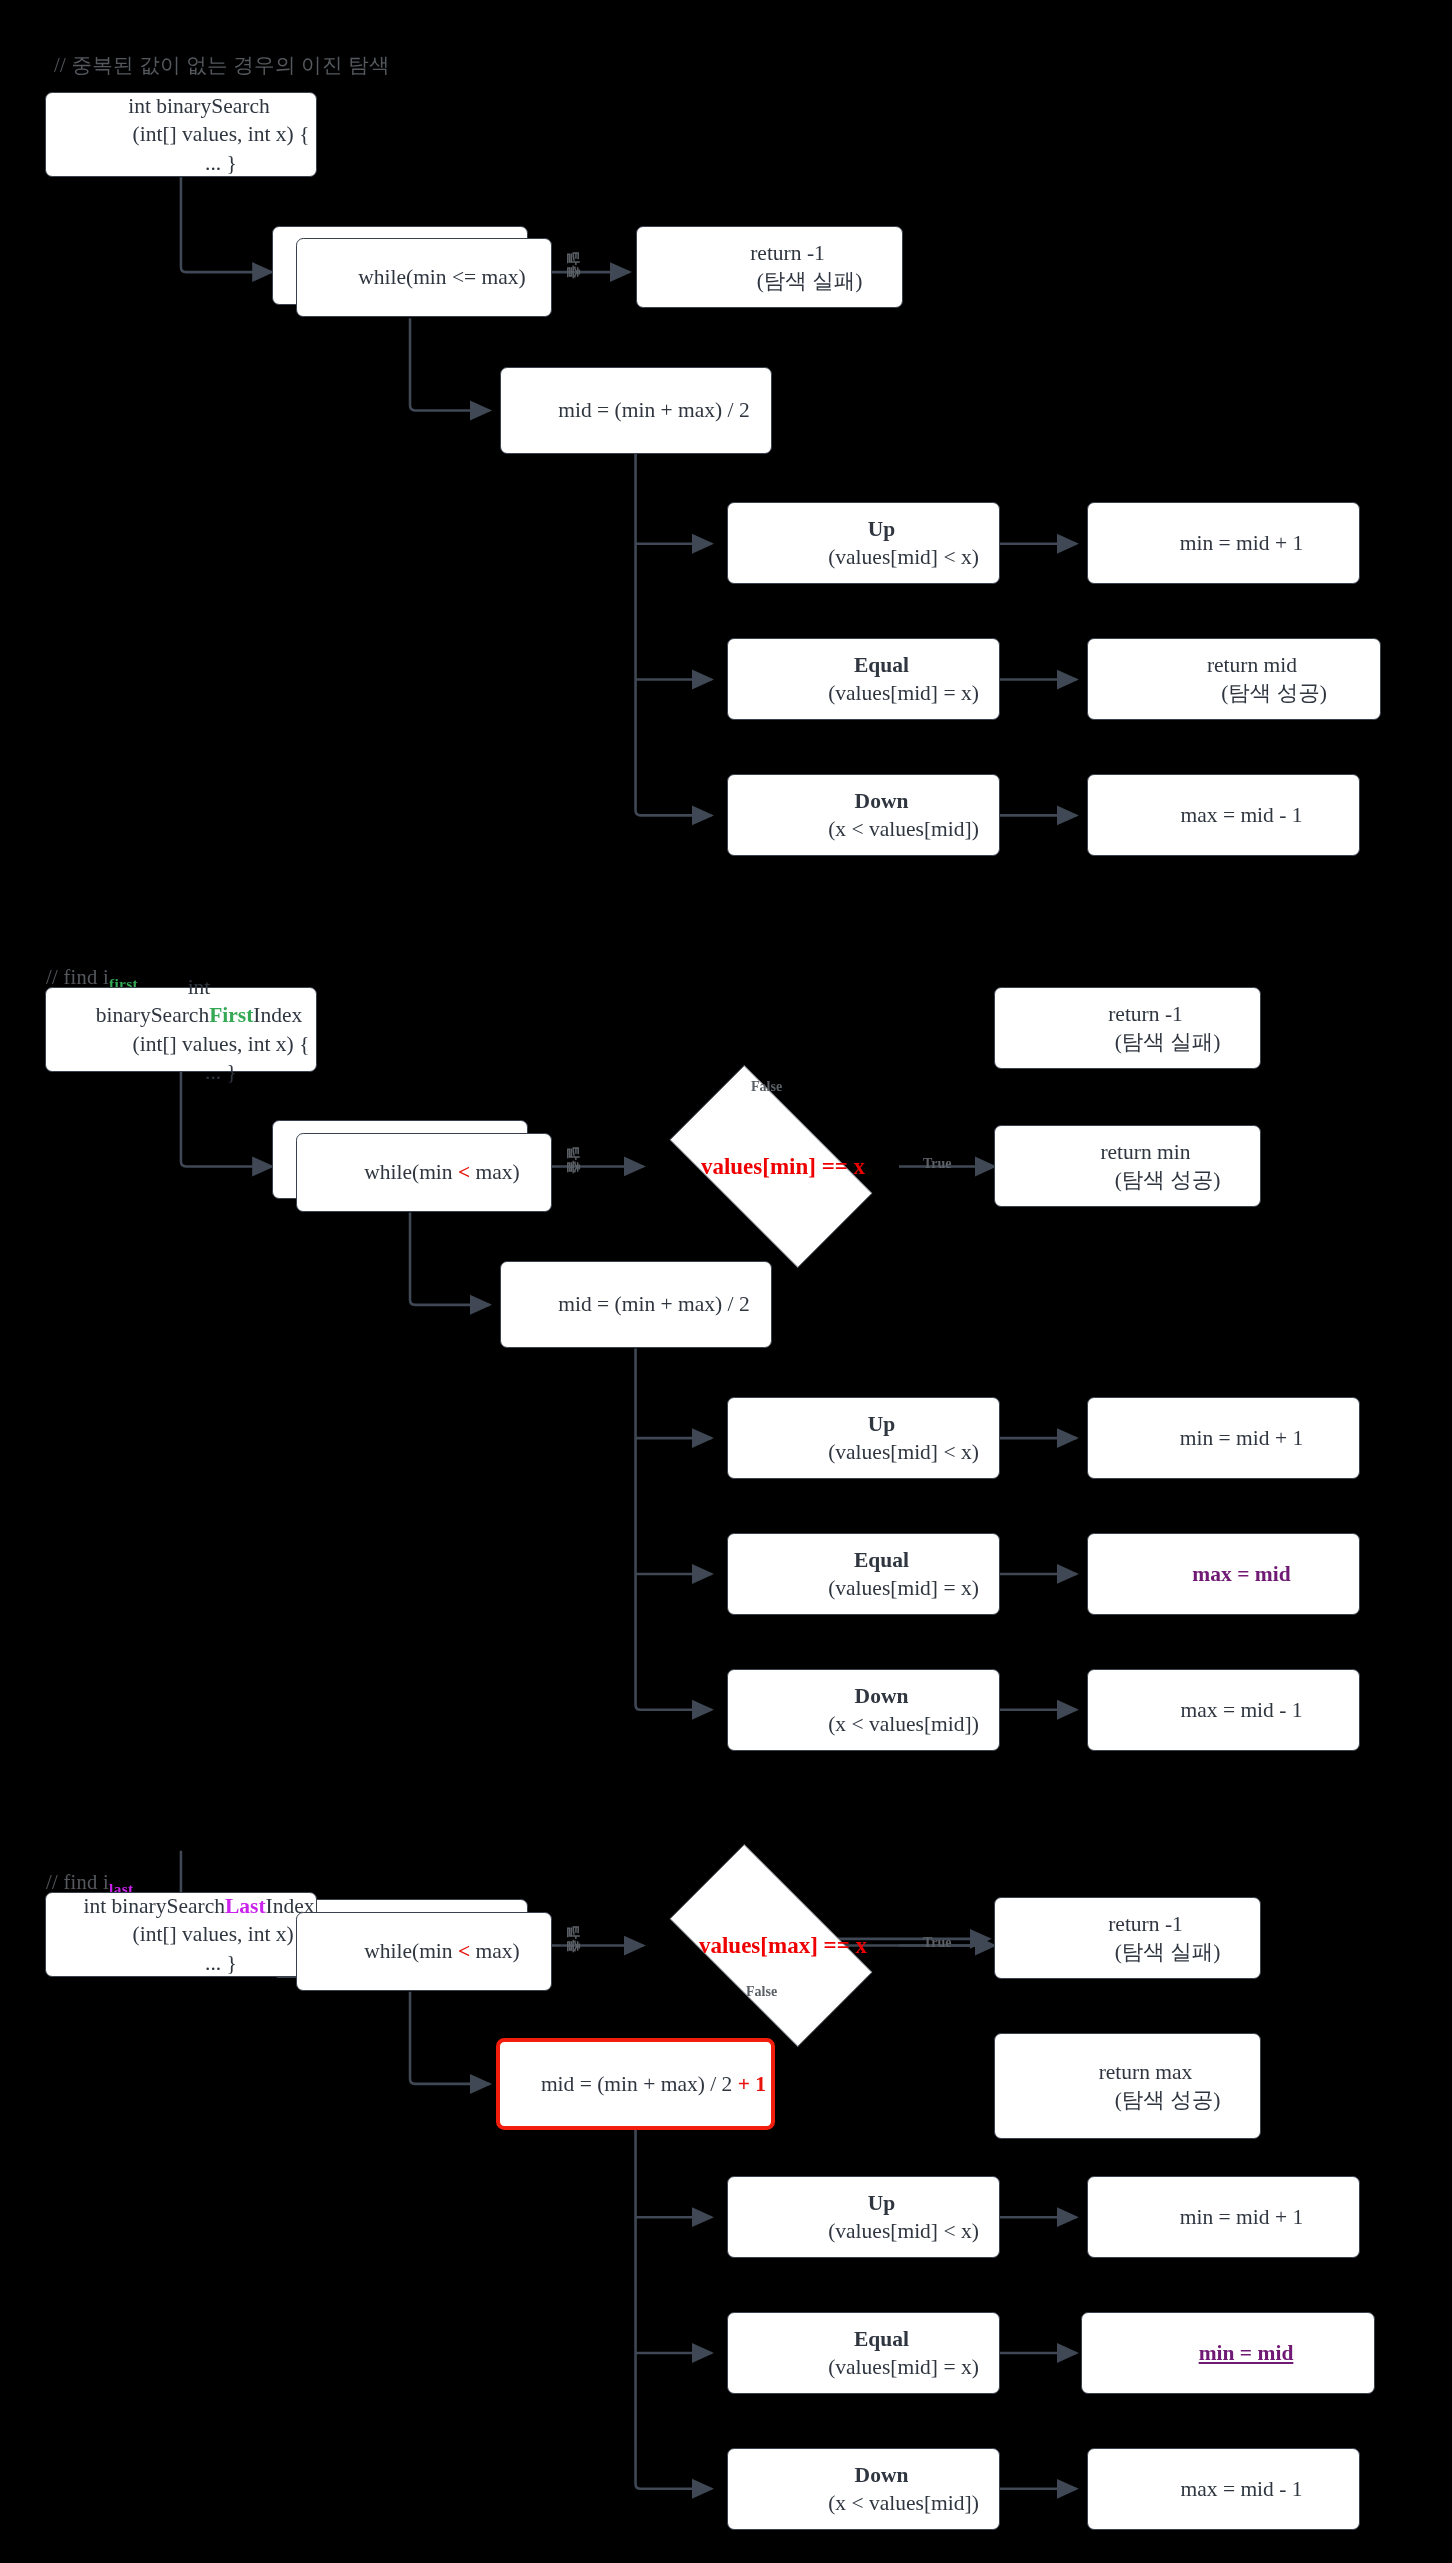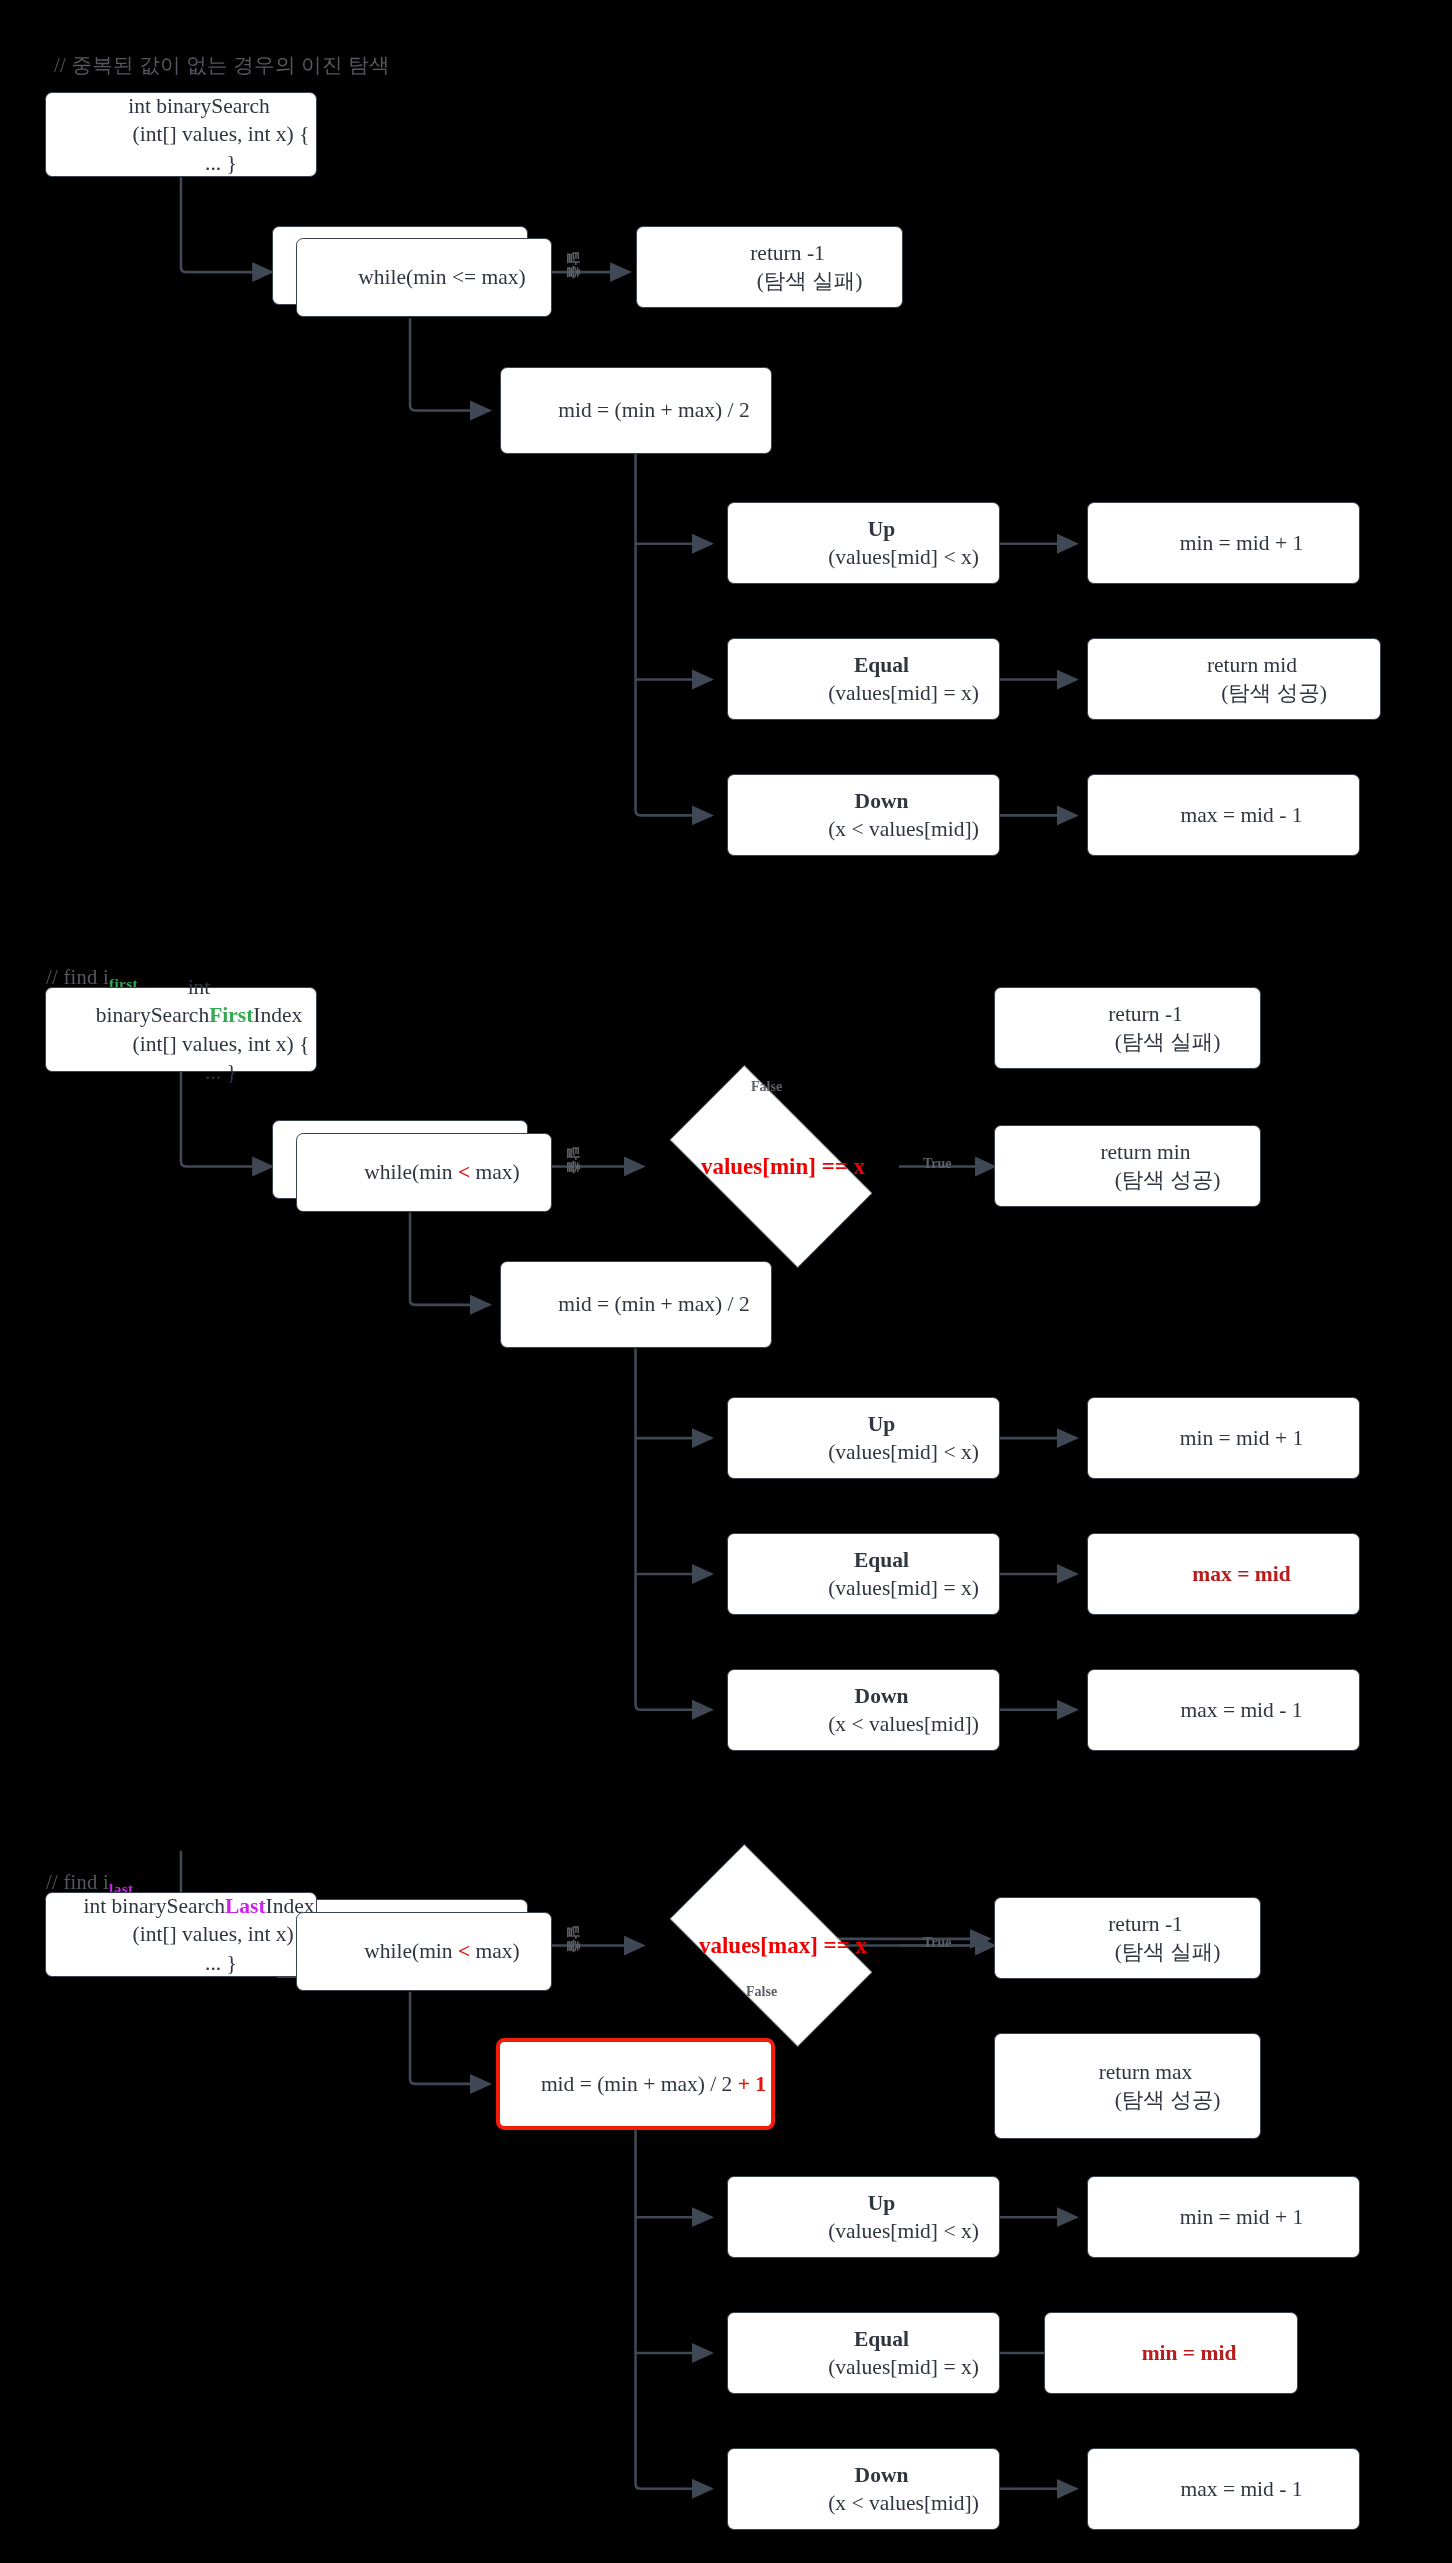--- a/index.html
+++ b/index.html
@@ -40,21 +40,21 @@
     text-align:center;
     line-height:1.32;
     font-size:21.5px;
     color:#2f3640;
     box-sizing:border-box;
     z-index:3;
     padding-left:36px;
   }
   .node .l2{display:block;margin-left:44px;}
   .node.bold1 .l1{font-weight:bold;}
-  .node.redtext{color:#b91c1c;font-weight:bold;}
+  .node.redtext{color:#701a75;font-weight:bold;}
   .node.redborder{border:4.6px solid #f21d0d;border-radius:8.2px;}
 
   
   .stack{
     position:absolute;
     background:#ffffff;
     border:1.5px solid #39414d;
     border-radius:7.2px;
     box-sizing:border-box;
     z-index:2;
@@ -310,21 +310,21 @@
     <span class="l2">(values[mid] &lt; x)</span>
   </div>
   <div class="node" style="left:1087px;top:2176px;width:273px;height:82px;">
     <span>min = mid + 1</span>
   </div>
 
   <div class="node bold1" style="left:727px;top:2312px;width:273px;height:82px;">
     <span class="l1">Equal</span>
     <span class="l2">(values[mid] = x)</span>
   </div>
-  <div class="node redtext" style="left:1044px;top:2312px;width:254px;height:82px;">
+  <div class="node redtext" style="left:1081px;top:2312px;width:294px;height:82px;text-decoration:underline;">
     <span>min = mid</span>
   </div>
 
   <div class="node bold1" style="left:727px;top:2448px;width:273px;height:82px;">
     <span class="l1">Down</span>
     <span class="l2">(x &lt; values[mid])</span>
   </div>
   <div class="node" style="left:1087px;top:2448px;width:273px;height:82px;">
     <span>max = mid - 1</span>
   </div>

